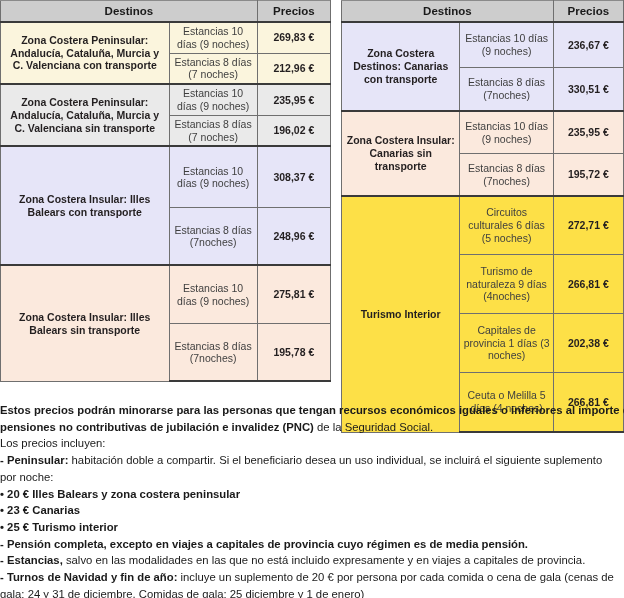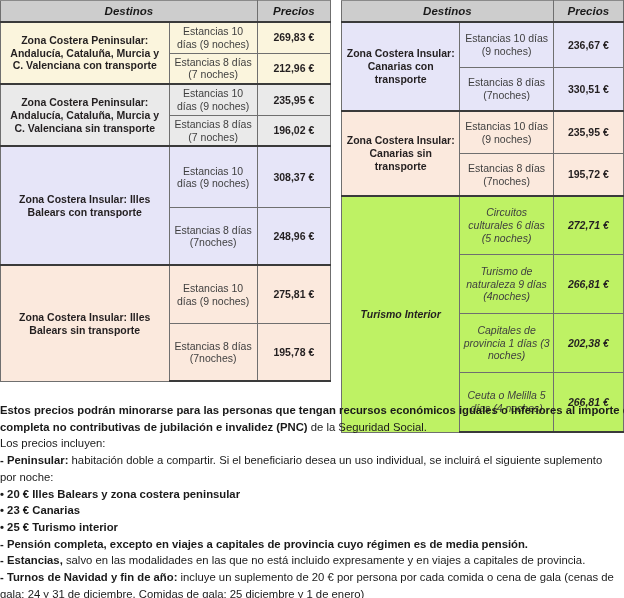--- a/index.html
+++ b/index.html
@@ -52,21 +52,20 @@
   }
   table.pricing th.hdr {
     background: #cdcdcd;
     color: #1a1a1a;
     font-weight: bold;
     font-size: 11.5px;
     height: 18px;
     padding: 1px 2px;
     border-top: 1px solid #8a8a8a;
     border-bottom: 2px solid #3a3a3a;
-    font-style: italic;
   }
   td.dest {
     font-weight: bold;
     font-size: 10.5px;
     border-left: 2px solid #3a3a3a;
     border-right: 2px solid #3a3a3a;
   }
   td.stay {
     color: #3f3f3f;
     border-right: 2px solid #3a3a3a;
@@ -78,21 +77,21 @@
     white-space: nowrap;
   }
   tr.grp-start > td { border-top: 2px solid #3a3a3a; }
   tr.grp-end   > td { border-bottom: 2px solid #3a3a3a; }
 
   
   .bg-cream  { background: #fbf5dd; }
   .bg-gray   { background: #eaeaea; }
   .bg-lav    { background: #e6e5f8; }
   .bg-peach  { background: #fbe9dd; }
-  .bg-green  { background: #bef264; font-style: italic; }
+  .bg-green  { background: #fde047; }
 
   
   .c-dest-l  { width: 168px; }
   .c-stay-l  { width: 88px;  }
   .c-price-l { width: 73px;  }
   
   .c-dest-r  { width: 118px; }
   .c-stay-r  { width: 93px;  }
   .c-price-r { width: 70px;  }
 
@@ -205,21 +204,21 @@
         </colgroup>
         <thead>
           <tr>
             <th class="hdr" colspan="2">Destinos</th>
             <th class="hdr">Precios</th>
           </tr>
         </thead>
         <tbody>
 
           <tr class="grp-start">
-            <td class="dest bg-lav" rowspan="2">Zona Costera Insular: Canarias con transporte</td>
+            <td class="dest bg-lav" rowspan="2">Zona Costera Destinos: Canarias con transporte</td>
             <td class="stay bg-lav" style="height:40px">Estancias 10 días (9 noches)</td>
             <td class="price bg-lav">236,67 €</td>
           </tr>
           <tr class="grp-end">
             <td class="stay bg-lav" style="height:38px">Estancias 8 días (7noches)</td>
             <td class="price bg-lav">330,51 €</td>
           </tr>
 
           <tr class="grp-start">
             <td class="dest bg-peach" rowspan="2">Zona Costera Insular: Canarias sin transporte</td>
@@ -255,21 +254,21 @@
 
   </div>
 
   <div class="notes">
 
     <div class="note-line">
       <b>Estos precios podrán minorarse para las personas que tengan recursos económicos iguales o inferiores al importe de las</b>
     </div>
 
     <div class="note-line">
-      <b>completa no contributivas de jubilación e invalidez (PNC)</b><span class="reg"> de la Seguridad Social.</span>
+      <b>pensiones no contributivas de jubilación e invalidez (PNC)</b><span class="reg"> de la Seguridad Social.</span>
     </div>
 
     <div class="note-line">
       <span class="reg">Los precios incluyen:</span>
     </div>
 
     <div class="note-line">
       <b>- Peninsular:</b><span class="reg"> habitación doble a compartir. Si el beneficiario desea un uso individual, se incluirá el siguiente suplemento</span>
     </div>
 

